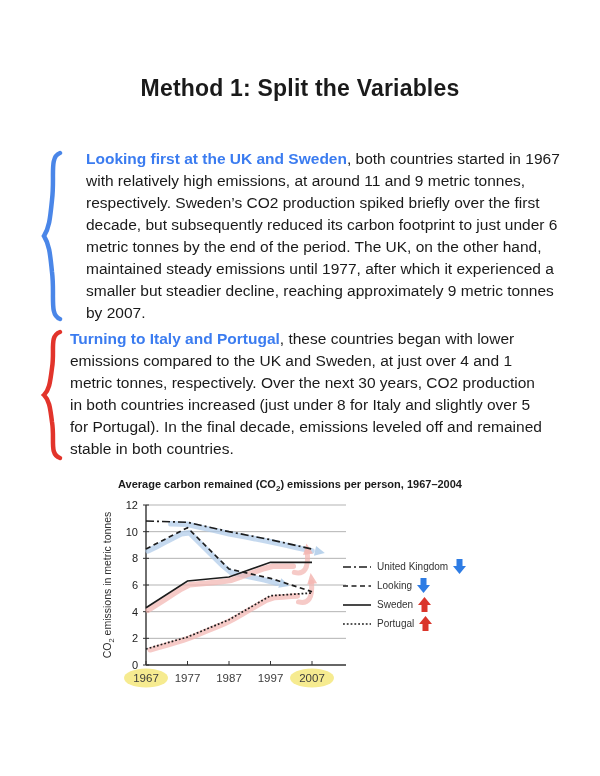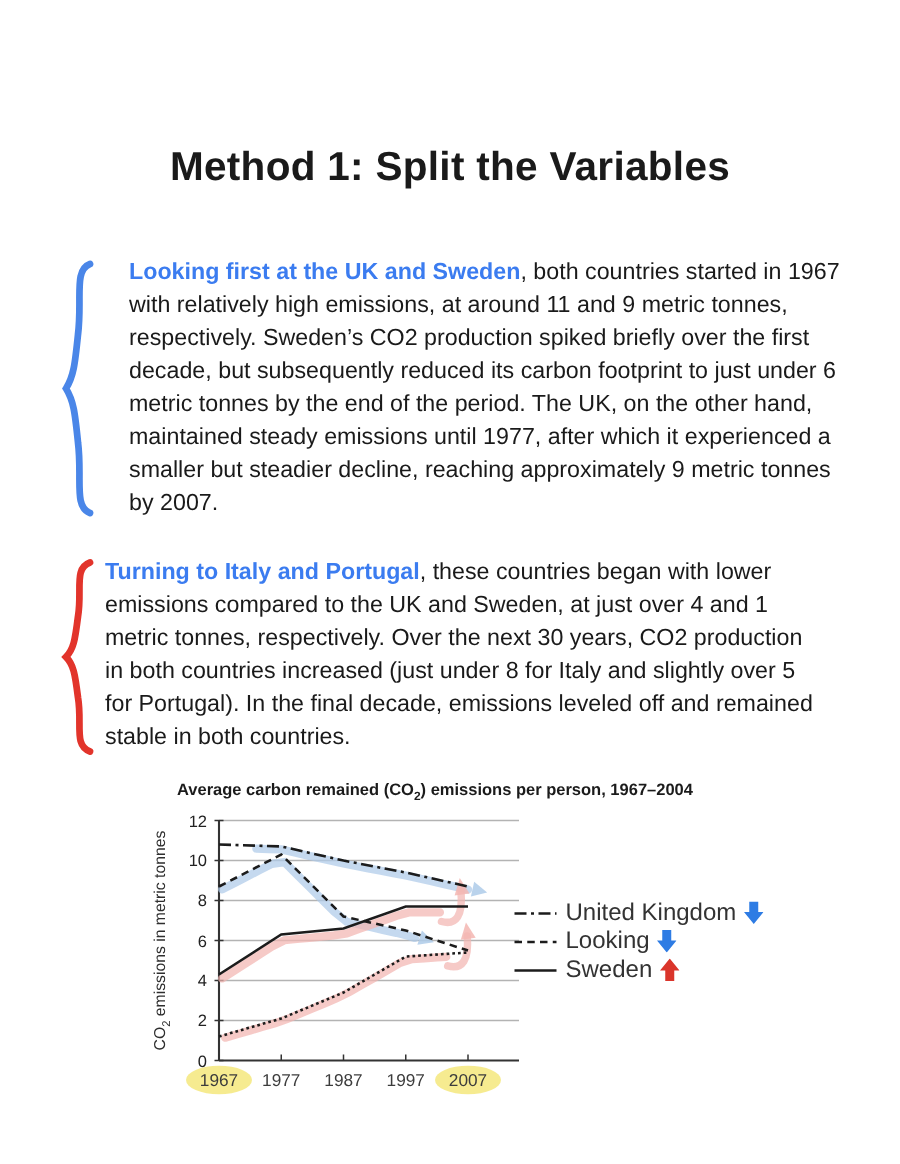--- a/index.html
+++ b/index.html
@@ -1,35 +1,35 @@
 <!DOCTYPE html>
 <html><head>
 <meta charset="utf-8">
 <style>
   html,body{margin:0;padding:0;}
   body{width:600px;height:776px;background:#ffffff;overflow:hidden;
        font-family:"Liberation Sans",sans-serif;color:#1a1a1a;}
-  .page-title{padding-top:93px;text-align:center;font-size:27px;font-weight:bold;line-height:36px;letter-spacing:.2px;}
+  .page-title{padding-top:70px;text-align:center;font-size:23px;font-weight:bold;line-height:36px;letter-spacing:.2px;}
   .para{display:flex;margin-left:40px;}
   .para.first{margin-top:42px;gap:16px;}
-  .para.second{margin-top:24px;}
+  .para.second{margin-top:4px;}
   .brace{flex:0 0 26px;margin-right:4px;}
   .ptext{width:476px;font-size:15.5px;line-height:22px;}
   .lead{font-weight:bold;}
   .chart{margin-left:96px;margin-top:16px;position:relative;width:470px;}
   .chart-title{font-size:11px;font-weight:bold;padding-left:22px;color:#1b1b1b;}
   .chart-title sub{font-size:8px;}
   .chart-row{position:relative;margin-top:4px;height:200px;}
   svg.canvas{position:absolute;left:0;top:0;}
   .ylabel{position:absolute;width:170px;height:14px;left:-73px;top:81px;
           transform:rotate(-90deg);text-align:center;font-size:10.5px;color:#2e2e2e;}
   .ylabel sub{font-size:7.5px;}
   .legend{position:absolute;left:246px;top:60px;}
   .legend-row{display:flex;align-items:center;height:19px;gap:5px;}
-  .legend-label{font-size:16px;color:#333;white-space:nowrap;}
+  .legend-label{font-size:10px;color:#333;white-space:nowrap;}
   svg text{font-family:"Liberation Sans",sans-serif;}
 </style>
 </head>
 <body>
 
 <div class="page">
 
   <div class="page-title">Method 1: Split the Variables</div>
 
   <div class="para first">
@@ -121,17 +121,26 @@
           </div>
           <div class="legend-row">
             <svg width="30" height="10">
               <line x1="1" y1="5" x2="29" y2="5" stroke="#1c1c1c" stroke-width="1.6"></line>
             </svg>
             <span class="legend-label">Sweden</span>
             <svg width="13" height="15">
               <polygon points="3.5,15 9.5,15 9.5,8 13,8 6.5,0 0,8 3.5,8" fill="#da352b"></polygon>
             </svg>
           </div>
+          <div class="legend-row">
+            <svg width="30" height="10">
+              <line x1="1" y1="5" x2="29" y2="5" stroke="#1c1c1c" stroke-width="1.6" stroke-dasharray="1.8 2"></line>
+            </svg>
+            <span class="legend-label">Portugal</span>
+            <svg width="13" height="15">
+              <polygon points="3.5,15 9.5,15 9.5,8 13,8 6.5,0 0,8 3.5,8" fill="#da352b"></polygon>
+            </svg>
+          </div>
         </div>
     </div>
   </div>
 
 </div>
 
 </body></html>

